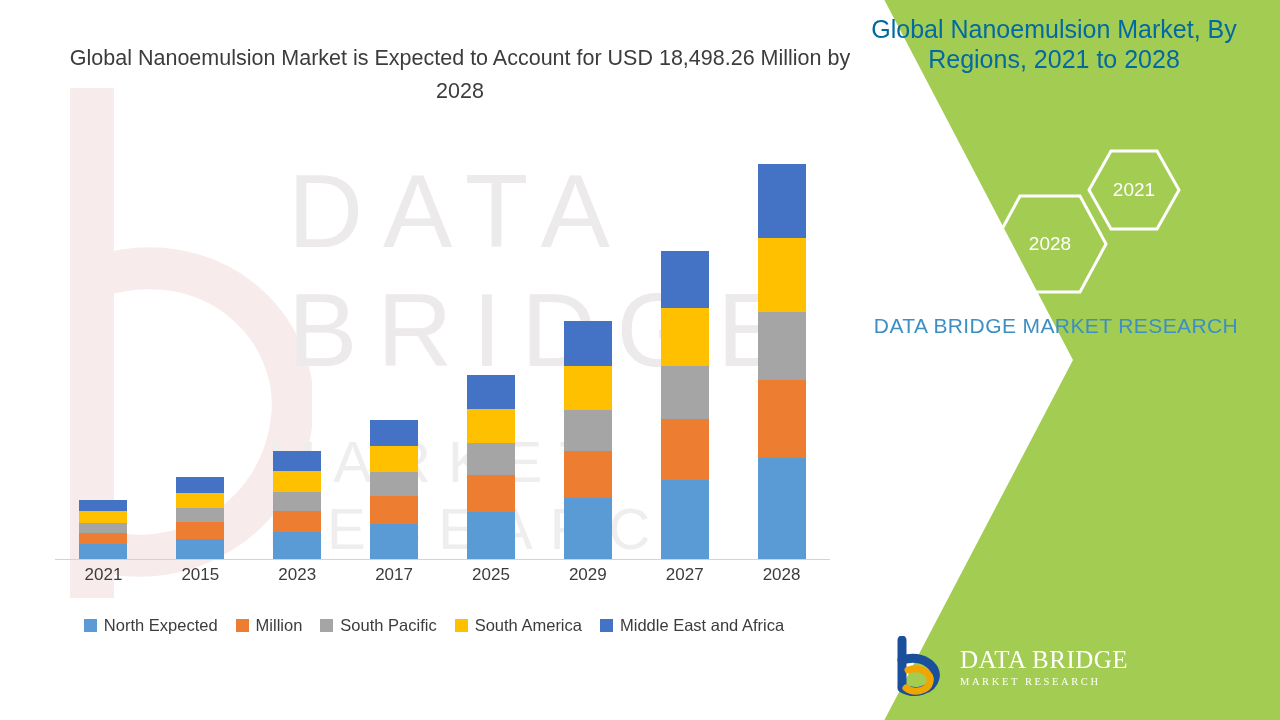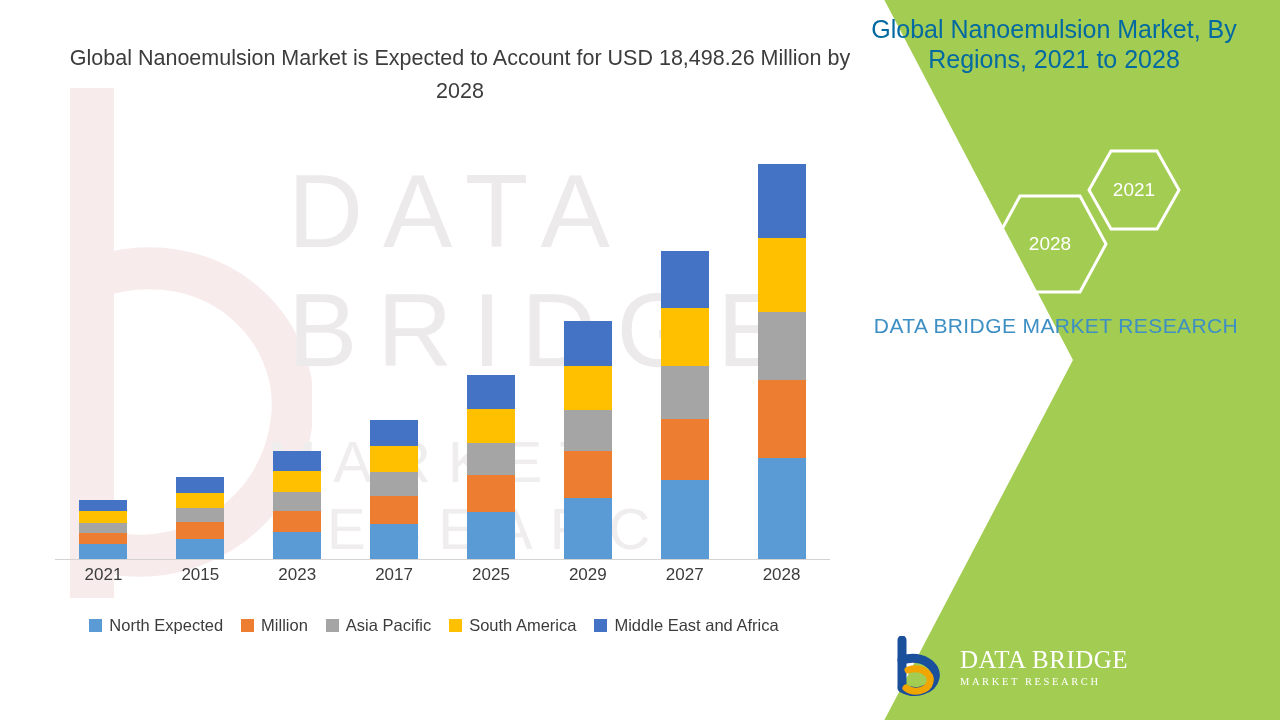--- a/index.html
+++ b/index.html
@@ -345,21 +345,21 @@
       <div class="legend-item">
         <span class="swatch" style="background: rgb(91, 155, 213);"></span>
         <span>North Expected</span>
       </div>
       <div class="legend-item">
         <span class="swatch" style="background: rgb(237, 125, 49);"></span>
         <span>Million</span>
       </div>
       <div class="legend-item">
         <span class="swatch" style="background: rgb(165, 165, 165);"></span>
-        <span>Asia Pacific</span>
+        <span>South Pacific</span>
       </div>
       <div class="legend-item">
         <span class="swatch" style="background: rgb(255, 192, 0);"></span>
         <span>South America</span>
       </div>
       <div class="legend-item">
         <span class="swatch" style="background: rgb(68, 114, 196);"></span>
         <span>Middle East and Africa</span>
       </div>
     </div>

